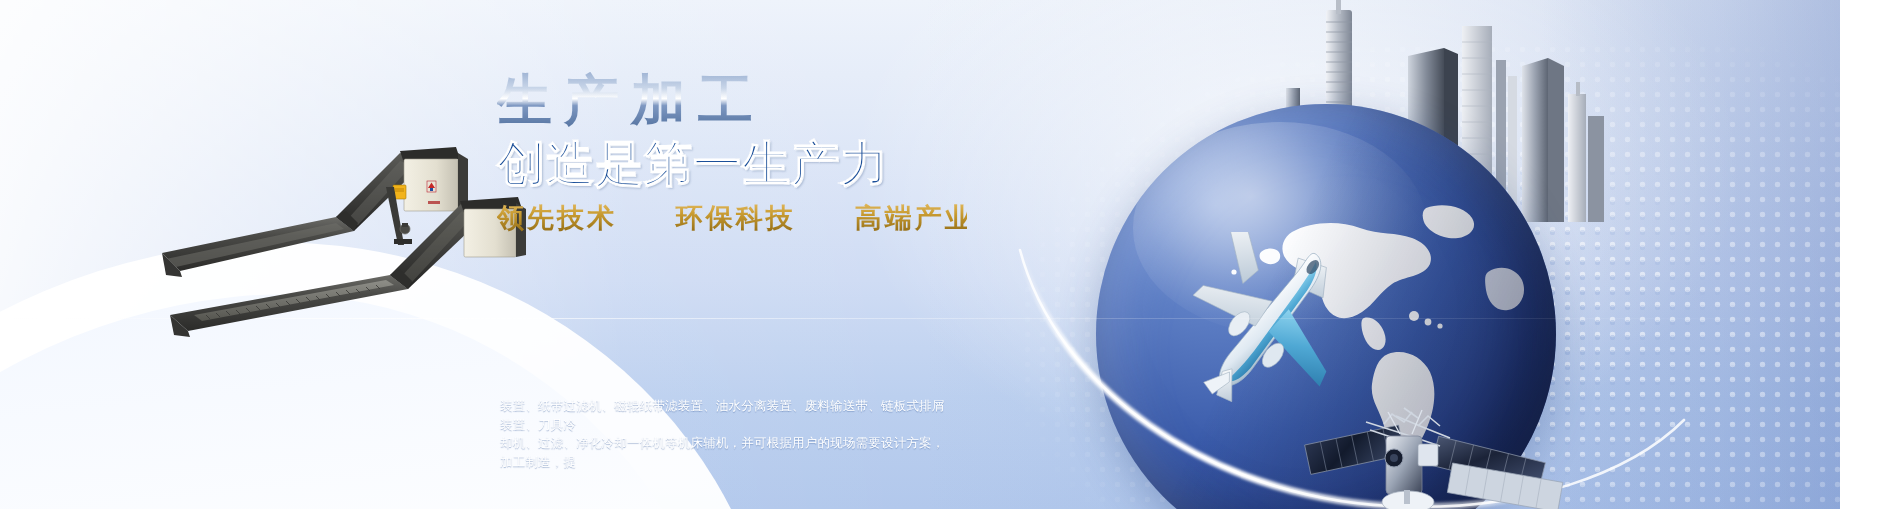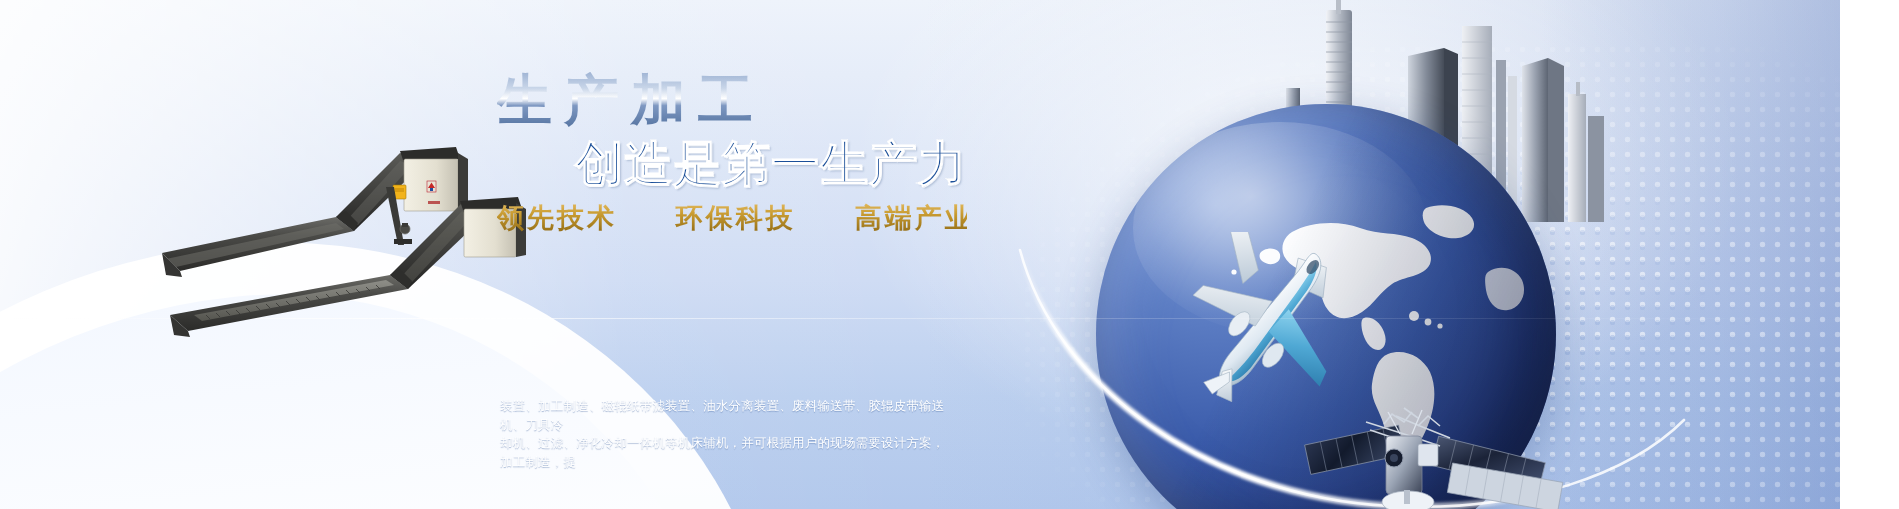--- a/index.html
+++ b/index.html
@@ -91,21 +91,20 @@
   }
   .head2{
     margin-top:8px;
     font-family:"DejaVu Sans","Liberation Sans",sans-serif;
     font-size:48px; font-weight:bold; letter-spacing:1px;
     line-height:1.06;
     color:#1b4f99;
     -webkit-text-stroke:1px #ffffff;
     text-shadow:1px 1px 0 rgba(255,255,255,.85), 2px 2px 2px rgba(40,70,120,.25);
     white-space:nowrap;
-    text-align:right;
   }
   .head3{
     margin-top:11px;
     font-family:"DejaVu Serif","Liberation Serif",serif;
     font-size:27px; font-weight:bold;
     letter-spacing:3px;
     background:linear-gradient(180deg,#e8c068 0%,#c79a30 40%,#8a6512 100%);
     -webkit-background-clip:text; background-clip:text;
     color:transparent; -webkit-text-fill-color:transparent;
     white-space:nowrap;
@@ -539,18 +538,18 @@
     <div class="head3">
       <span>领先技术</span>
       <span class="gap"></span>
       <span>环保科技</span>
       <span class="gap"></span>
       <span>高端产业</span>
     </div>
   </div>
 
   <div class="products">
-    <p>装置、加工制造、磁辊纸带滤装置、油水分离装置、废料输送带、胶辊皮带输送机、刀具冷</p>
+    <p>装置、纸带过滤机、磁辊纸带滤装置、油水分离装置、废料输送带、链板式排屑装置、刀具冷</p>
     <p>却机、过滤、净化冷却一体机等机床辅机，并可根据用户的现场需要设计方案，加工制造，提</p>
 
   </div>
 
 </div>
 
 </body></html>

